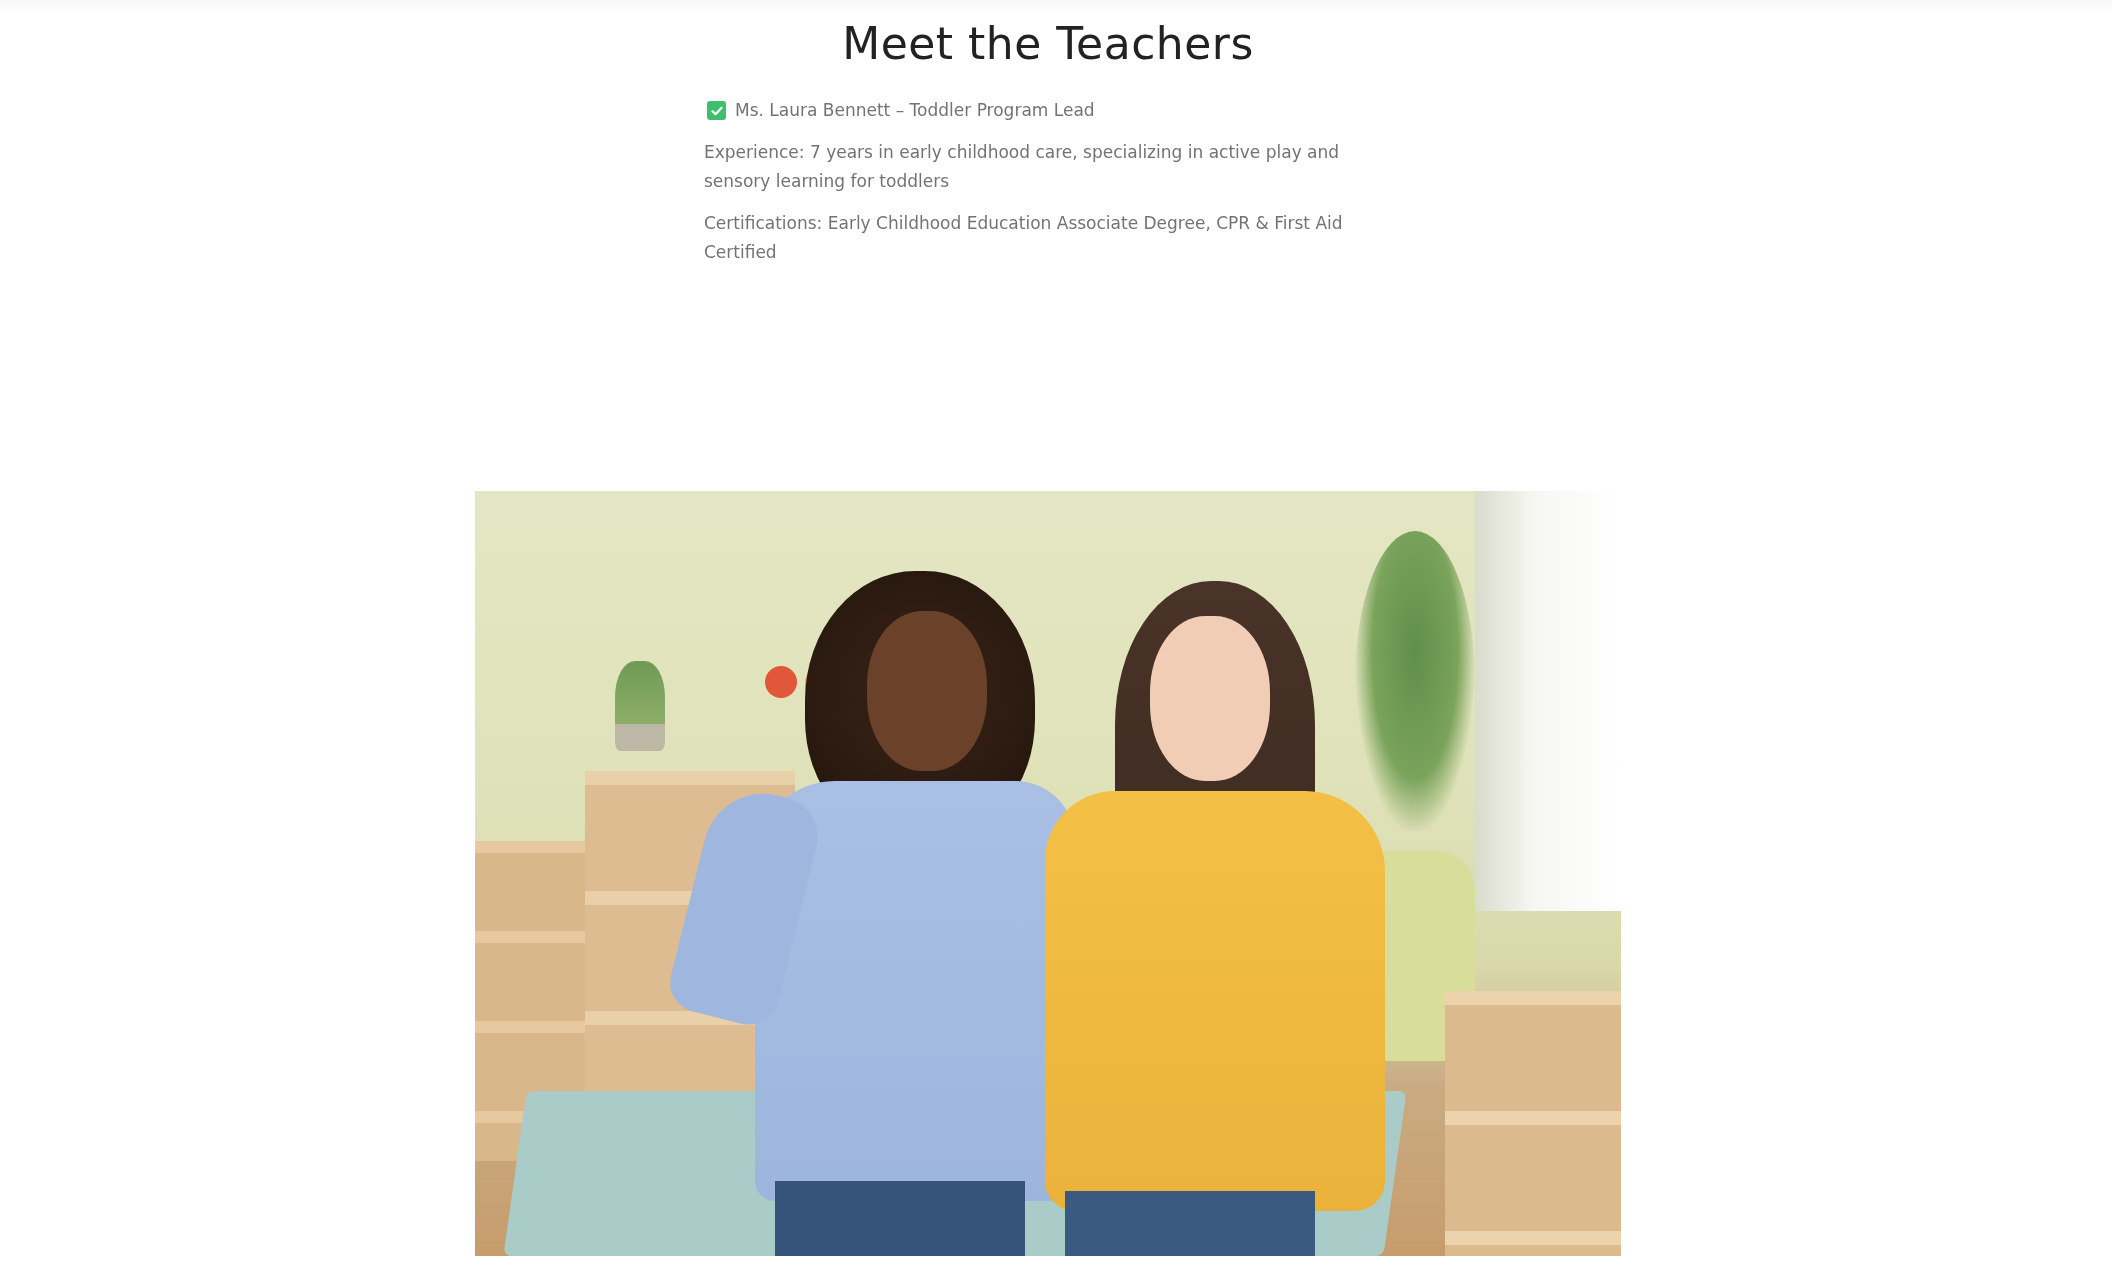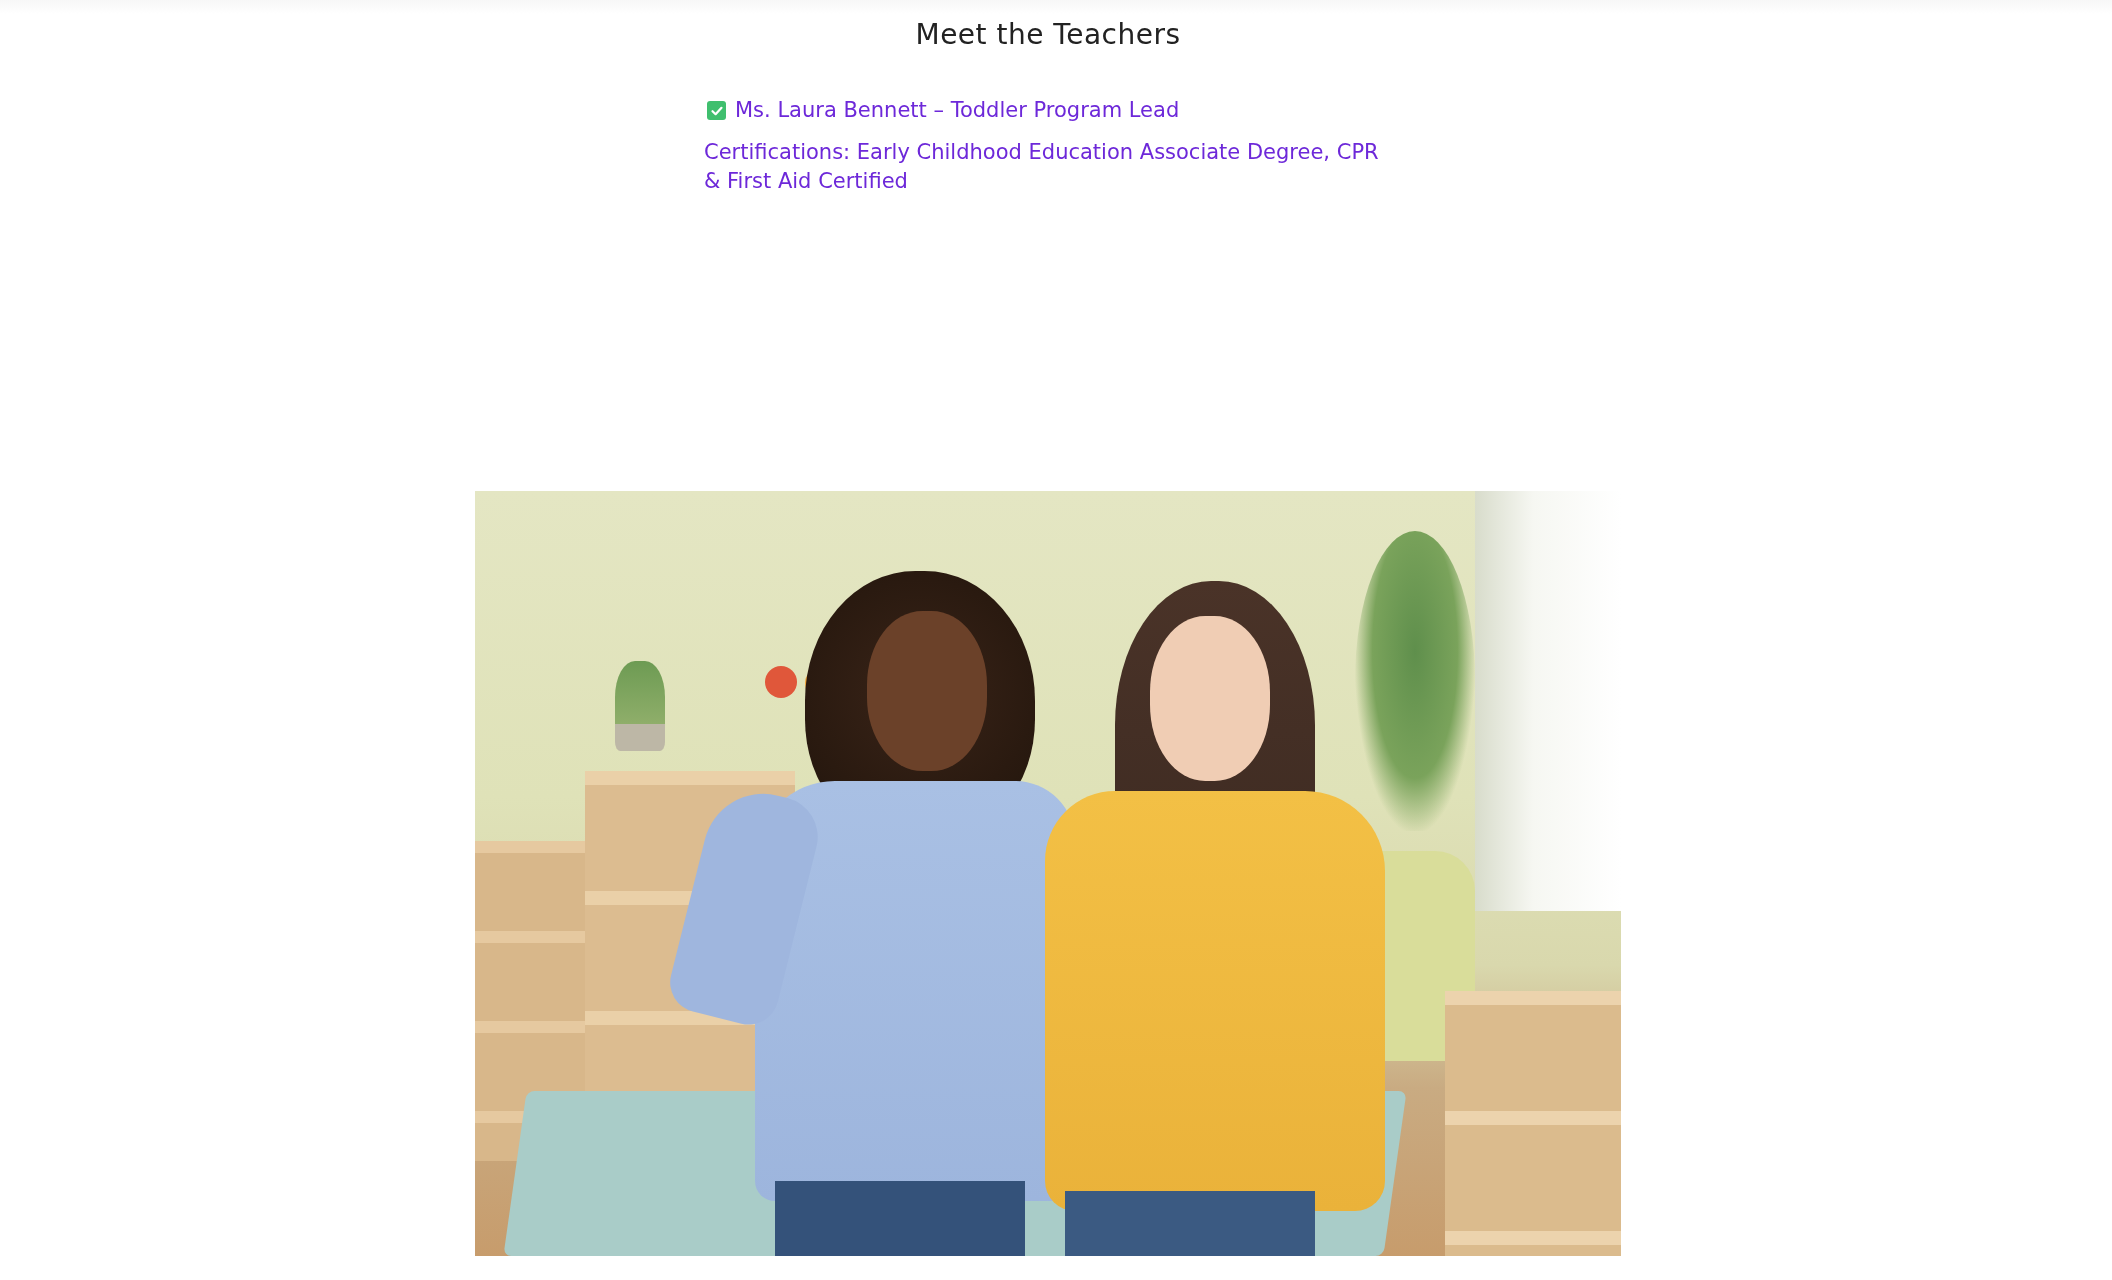--- a/index.html
+++ b/index.html
@@ -6,27 +6,27 @@
   html, body { width: 2112px; height: 1280px; overflow: hidden; background: #ffffff; }
   body { font-family: "DejaVu Sans", sans-serif; color: #2b2b2b; position: relative; }
 
   .top-band {
     position: absolute; left: 0; top: 0; width: 2112px; height: 14px;
     background: linear-gradient(#f7f7f7, #ffffff);
   }
 
   .page-title {
     position: absolute; left: 0; top: 18px; width: 2096px;
-    text-align: center; font-size: 28px; font-weight: 400; letter-spacing: 0.5px;
+    text-align: center; font-size: 44px; font-weight: 400; letter-spacing: 0.5px;
     color: #222; font-family: "DejaVu Sans", sans-serif;
   }
 
   .content {
     position: absolute; left: 704px; top: 96px; width: 690px;
-    font-size: 21px; line-height: 29px; color: #6d28d9;
+    font-size: 17px; line-height: 29px; color: #737373;
   }
   .content p { margin-bottom: 13px; }
   .teacher-head { display: flex; align-items: center; }
   .check-icon {
     display: inline-flex; width: 19px; height: 19px; border-radius: 3px;
     background: #3fbf6e; margin: 0 9px 0 3px; align-items: center; justify-content: center;
     flex: 0 0 auto;
   }
   .check-icon svg { width: 14px; height: 14px; }
 
@@ -47,20 +47,21 @@
 <div class="content">
   <div>
     <p class="teacher-head">
       <span class="check-icon">
         <svg viewBox="0 0 14 14">
             <path d="M2.5 7.2 L5.6 10.2 L11.5 3.8" stroke="#fff" stroke-width="2.2" fill="none" stroke-linecap="round" stroke-linejoin="round"></path>
           </svg>
       </span>
       <span>Ms. Laura Bennett – Toddler Program Lead</span>
     </p>
+    <p>Experience: 7 years in early childhood care, specializing in active play and sensory learning for toddlers</p>
     <p>Certifications: Early Childhood Education Associate Degree, CPR &amp; First Aid Certified</p>
   </div>
   <div>
   </div>
 </div>
 
 <div class="photo" title="Two smiling teachers standing in a bright classroom, one in a light blue shirt and one in a yellow shirt">
 
   <div class="shape" style="left:1000px;top:0;width:146px;height:420px;background:linear-gradient(90deg,#d8dccb,#f6f7f2 40%,#ffffff);"></div>
 

